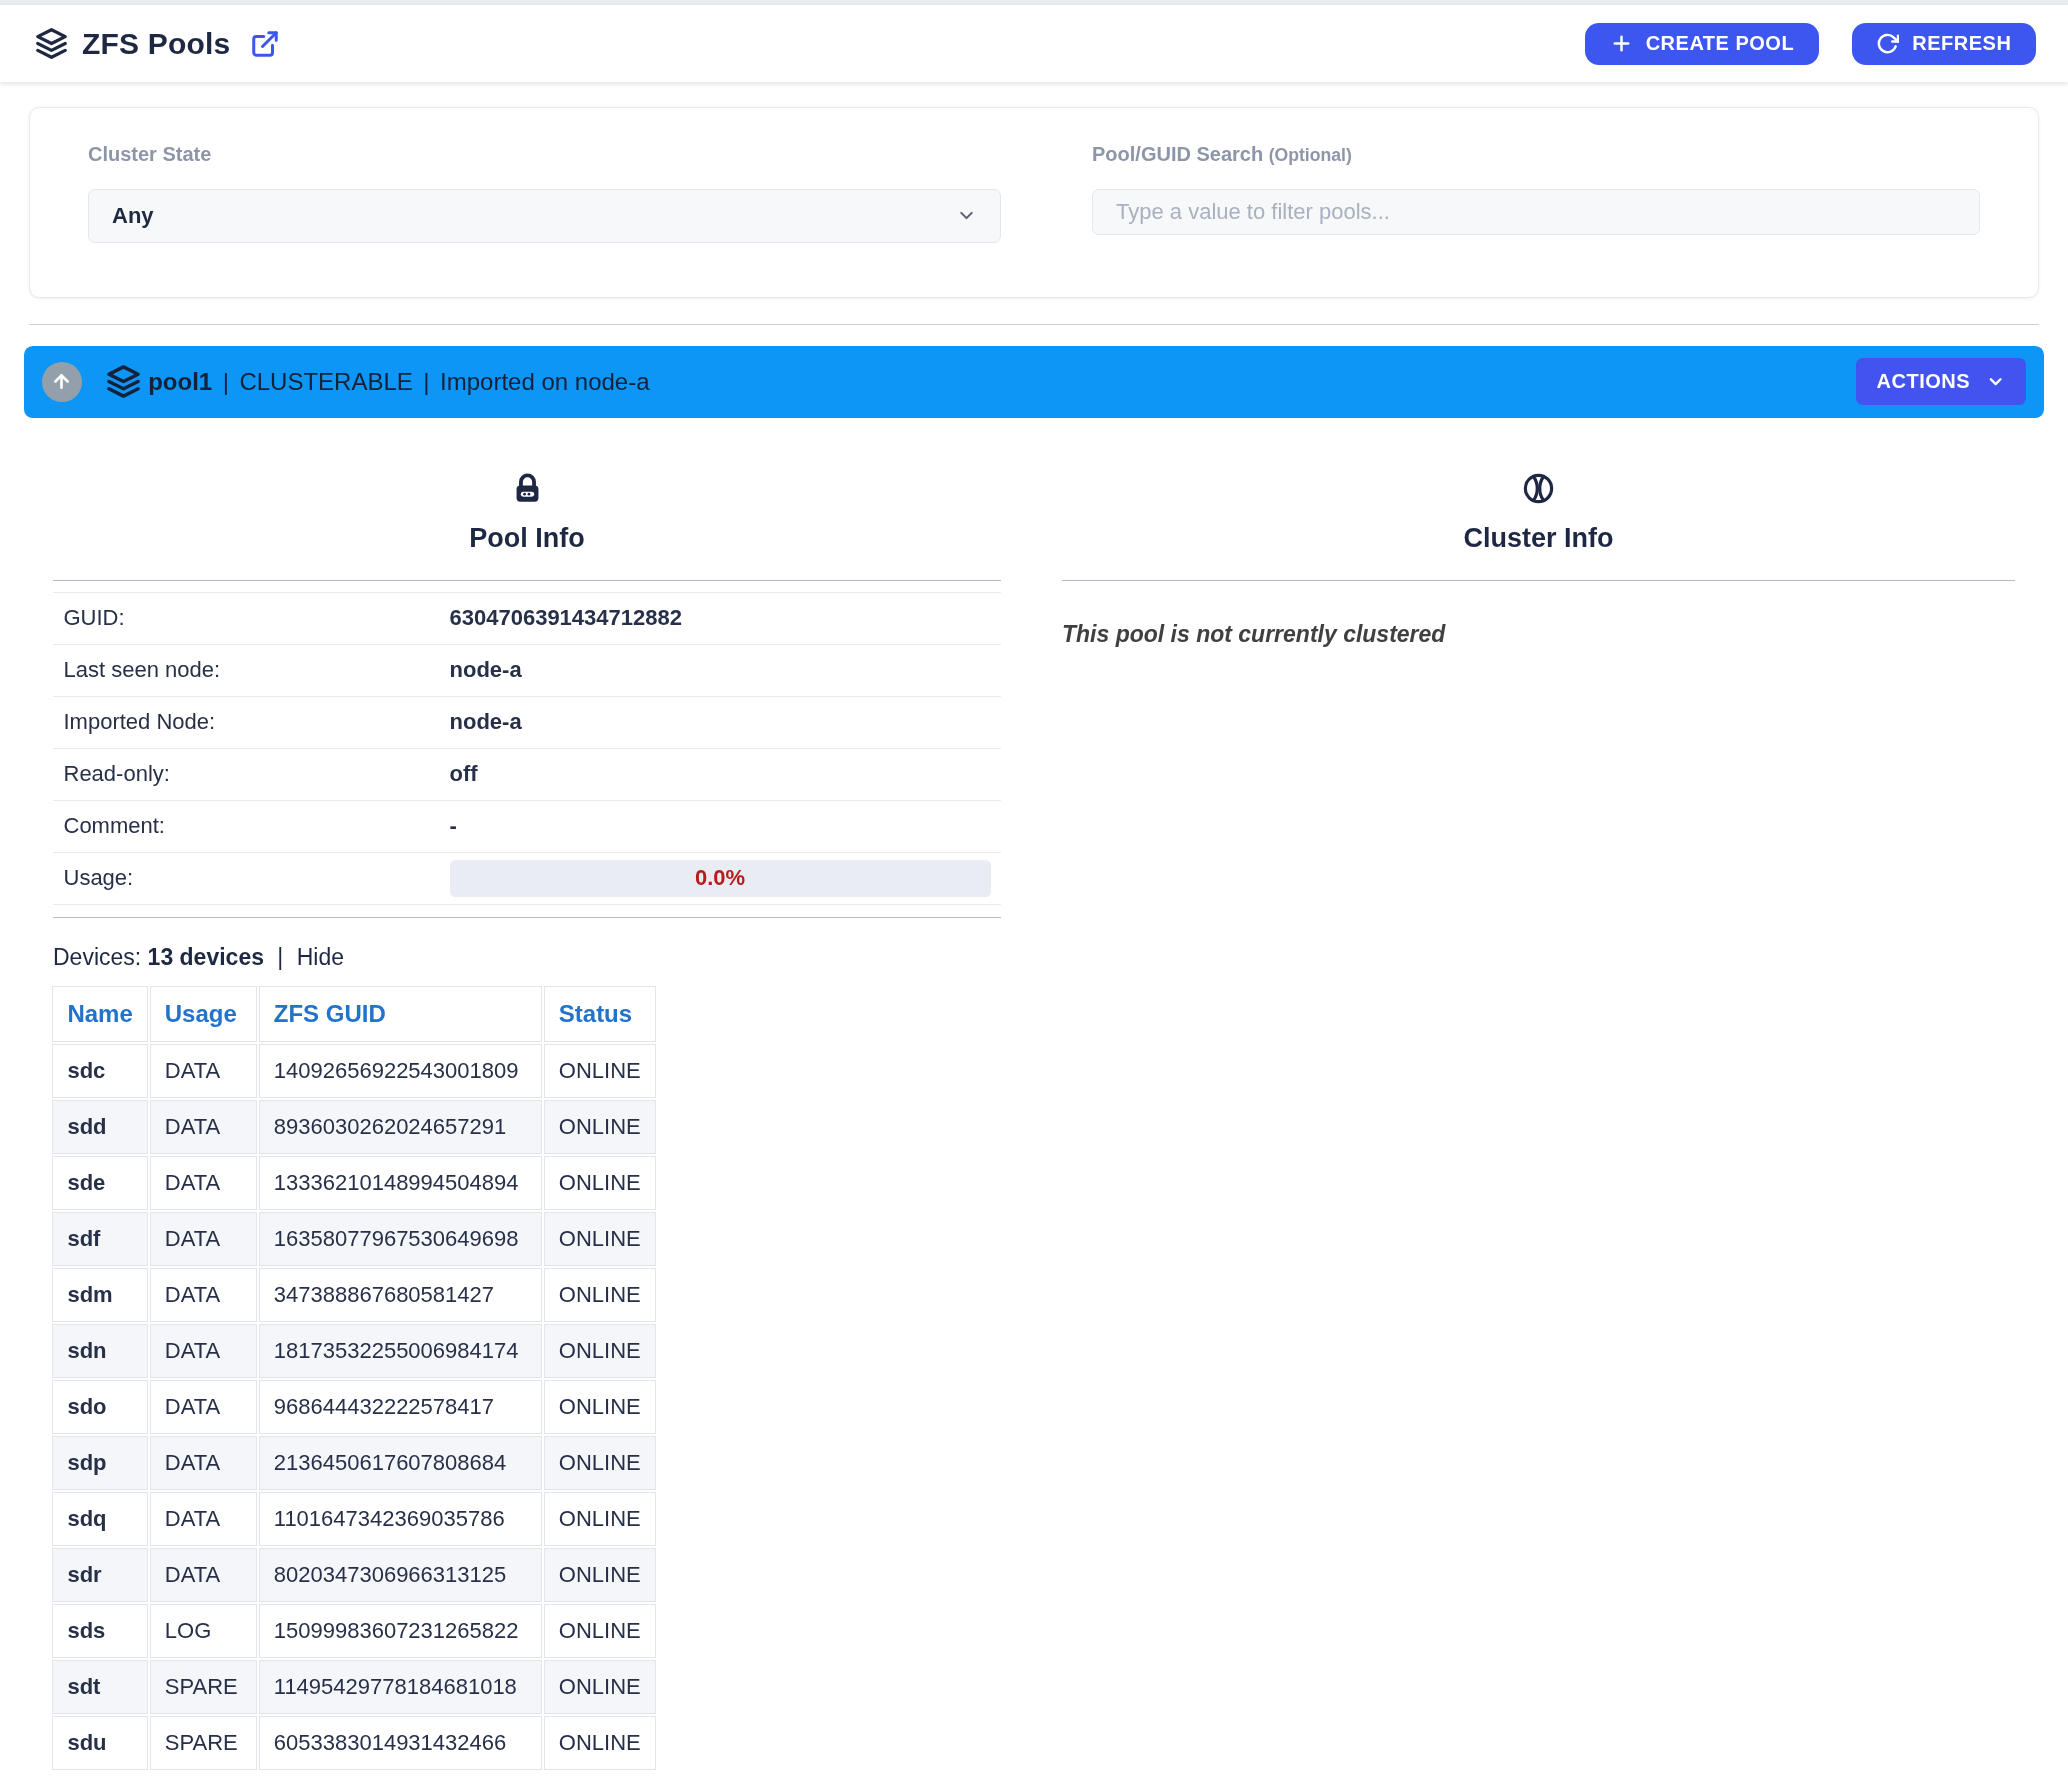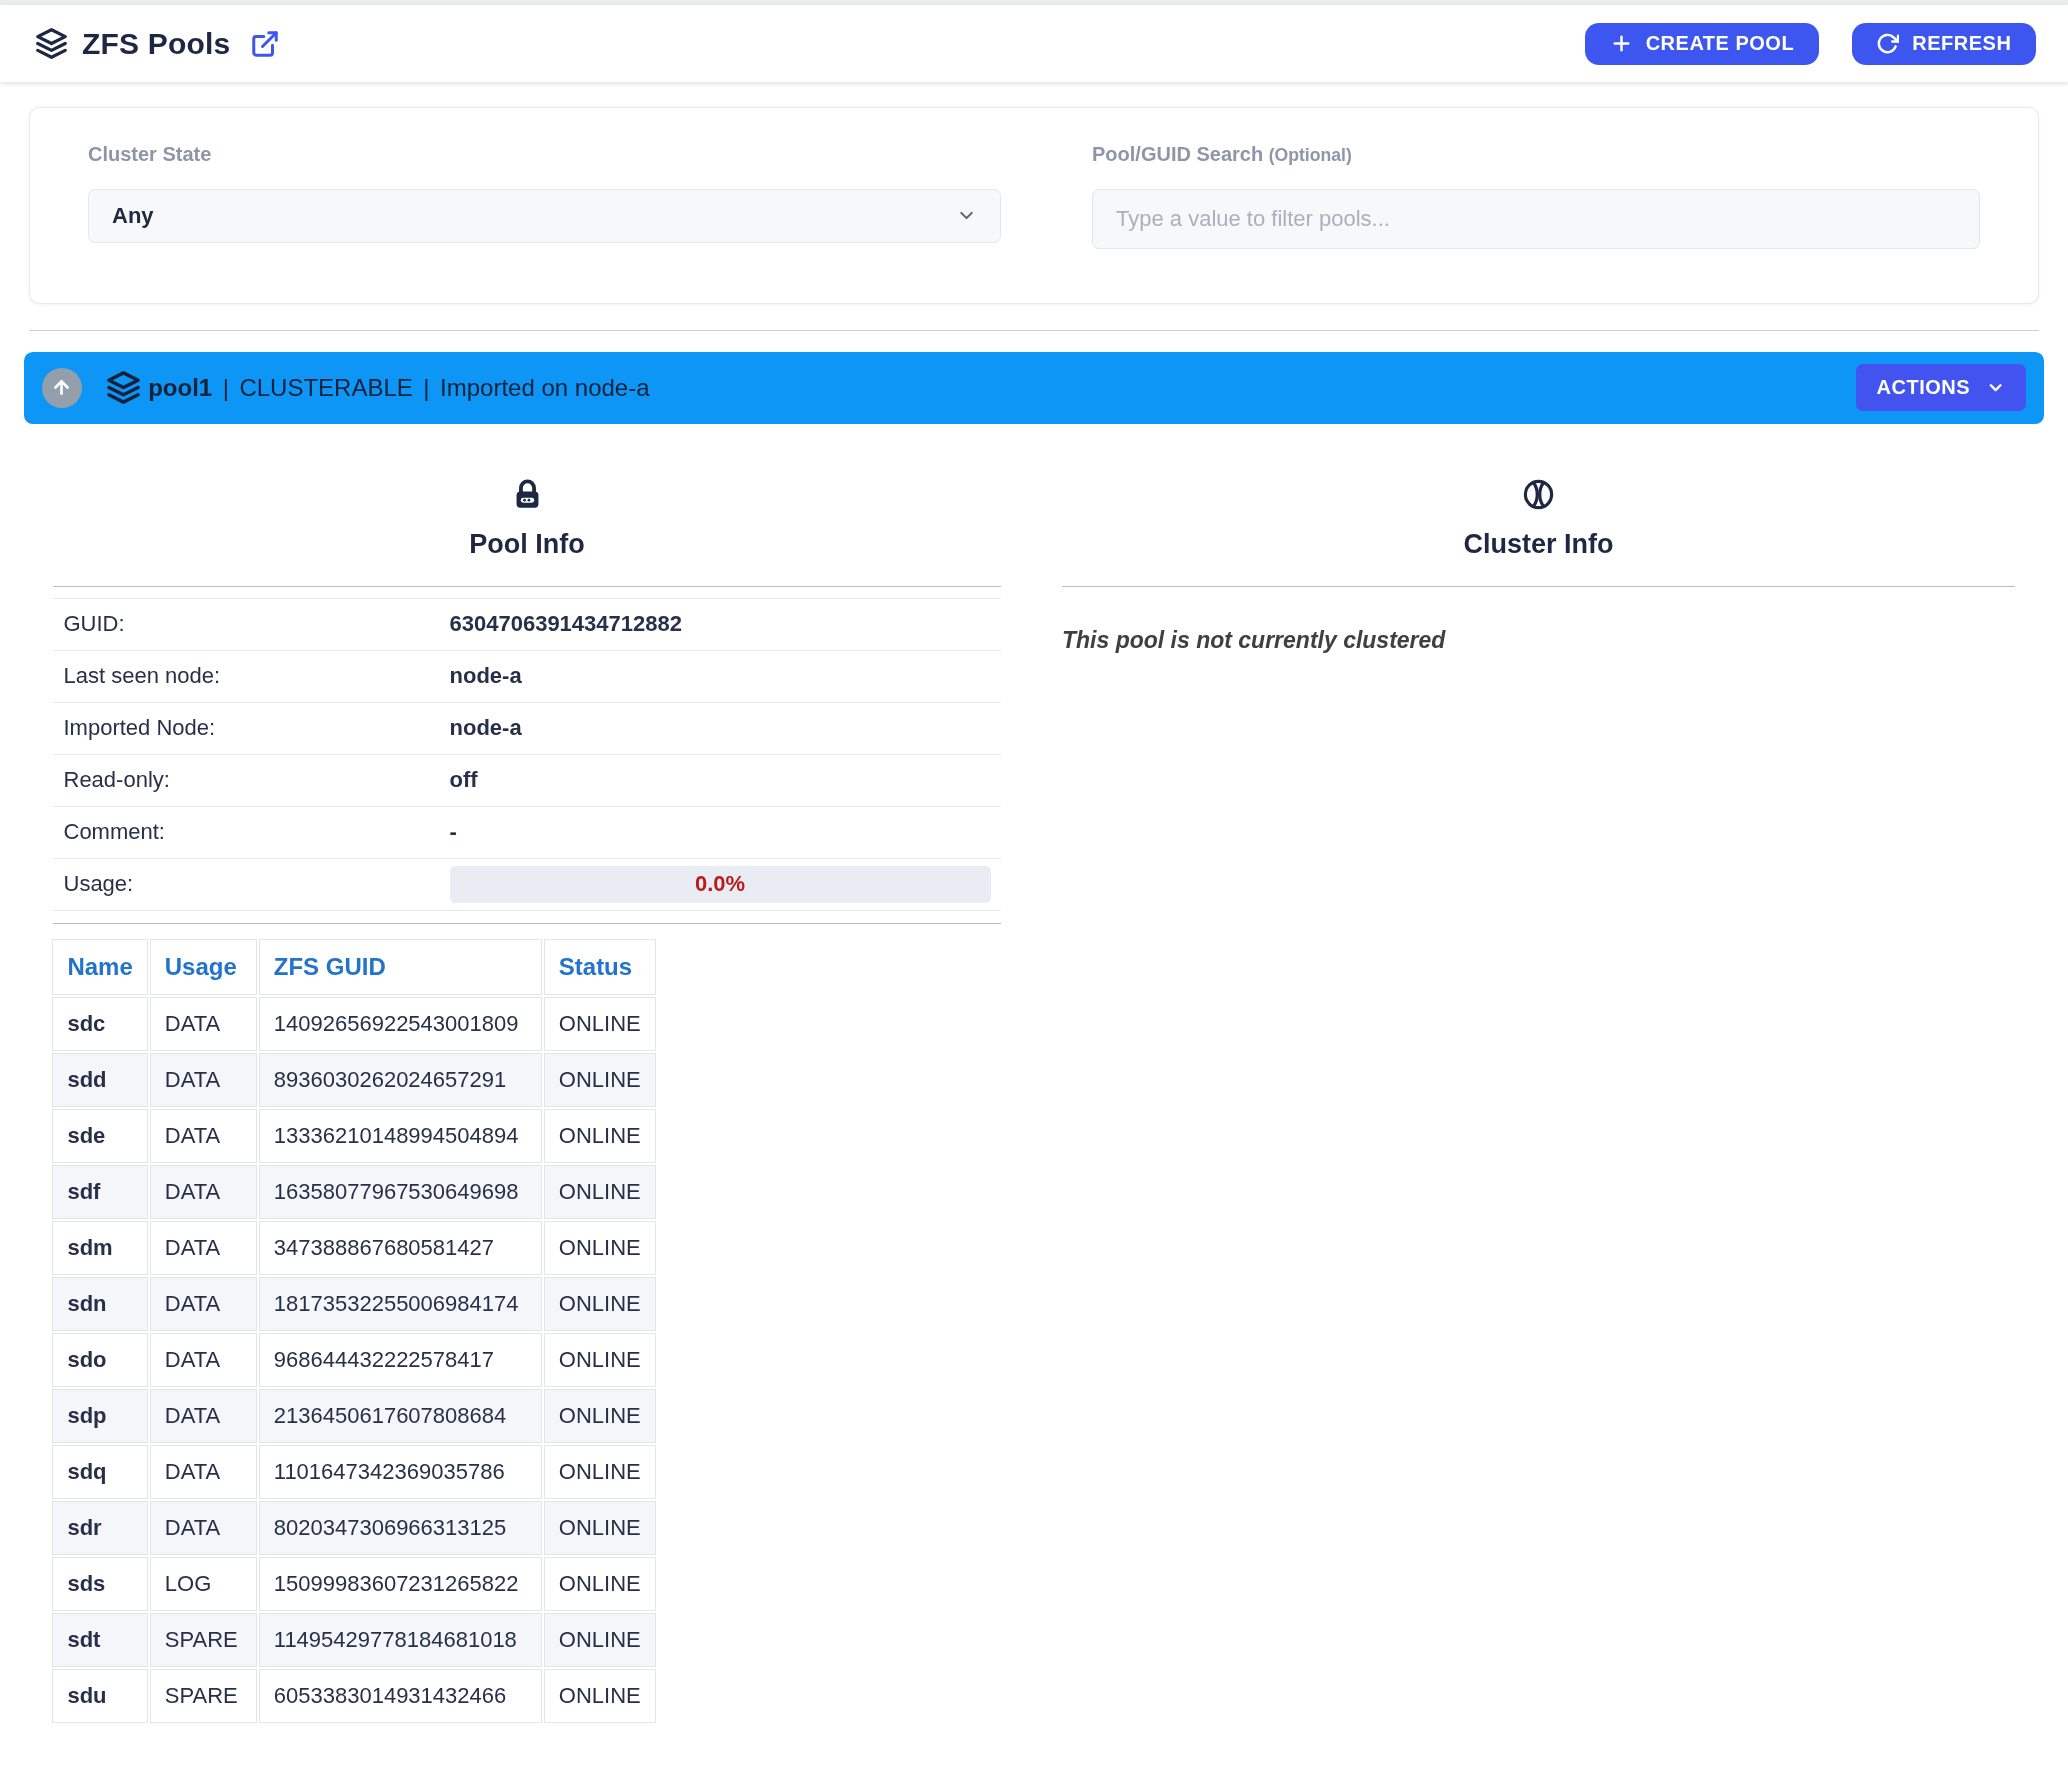--- a/index.html
+++ b/index.html
@@ -45,21 +45,21 @@
     font-size: 20px; font-weight: bold; color: #8d95a9; margin-bottom: 23px;
   }
   .field-label .optional { font-size: 17.6px; font-weight: bold; color: #8d95a9; }
   .select-box {
     height: 54px; display: flex; align-items: center; justify-content: space-between;
     padding: 0 23px; background: #f6f8fa; border: 0.9px solid #e4e7eb; border-radius: 7px;
     font-size: 22px; font-weight: bold; color: #1f2940; cursor: pointer;
   }
   .select-box .icon { color: #5a6170; }
   .text-input {
-    width: 100%; height: 60px; background: #f6f8fa; border: 0.9px solid #e4e7eb;
+    width: 100%; height: 46px; background: #f6f8fa; border: 0.9px solid #e4e7eb;
     border-radius: 7px; padding: 0 23px; font-size: 22px; color: #1f2940;
     font-family: inherit; outline: none;
   }
   .text-input::placeholder { color: #a9b0bf; }
 
   .page-divider { margin: 26px 29px 0; border: none; border-top: 1.8px solid #ccd0d6; }
 
   
   .main-card { margin: 21px 24px 0; }
   .pool-banner {
@@ -273,20 +273,26 @@
           <div class="info-row">
             <span class="info-label">Usage:</span>
             <span class="usage-bar">
               <span>0.0%</span>
             </span>
           </div>
         </div>
 
         <div class="section-rule"></div>
 
+        <div class="devices-line">
+          <span>Devices:</span>
+          <span class="bold">13 devices</span>
+          <span class="sep">|</span>
+          <span class="hide-link">Hide</span>
+        </div>
 
         <table class="device-table">
           <thead>
             <tr>
               <th class="col-name">Name</th>
               <th class="col-usage">Usage</th>
               <th class="col-guid">ZFS GUID</th>
               <th class="col-status">Status</th>
             </tr>
           </thead>

